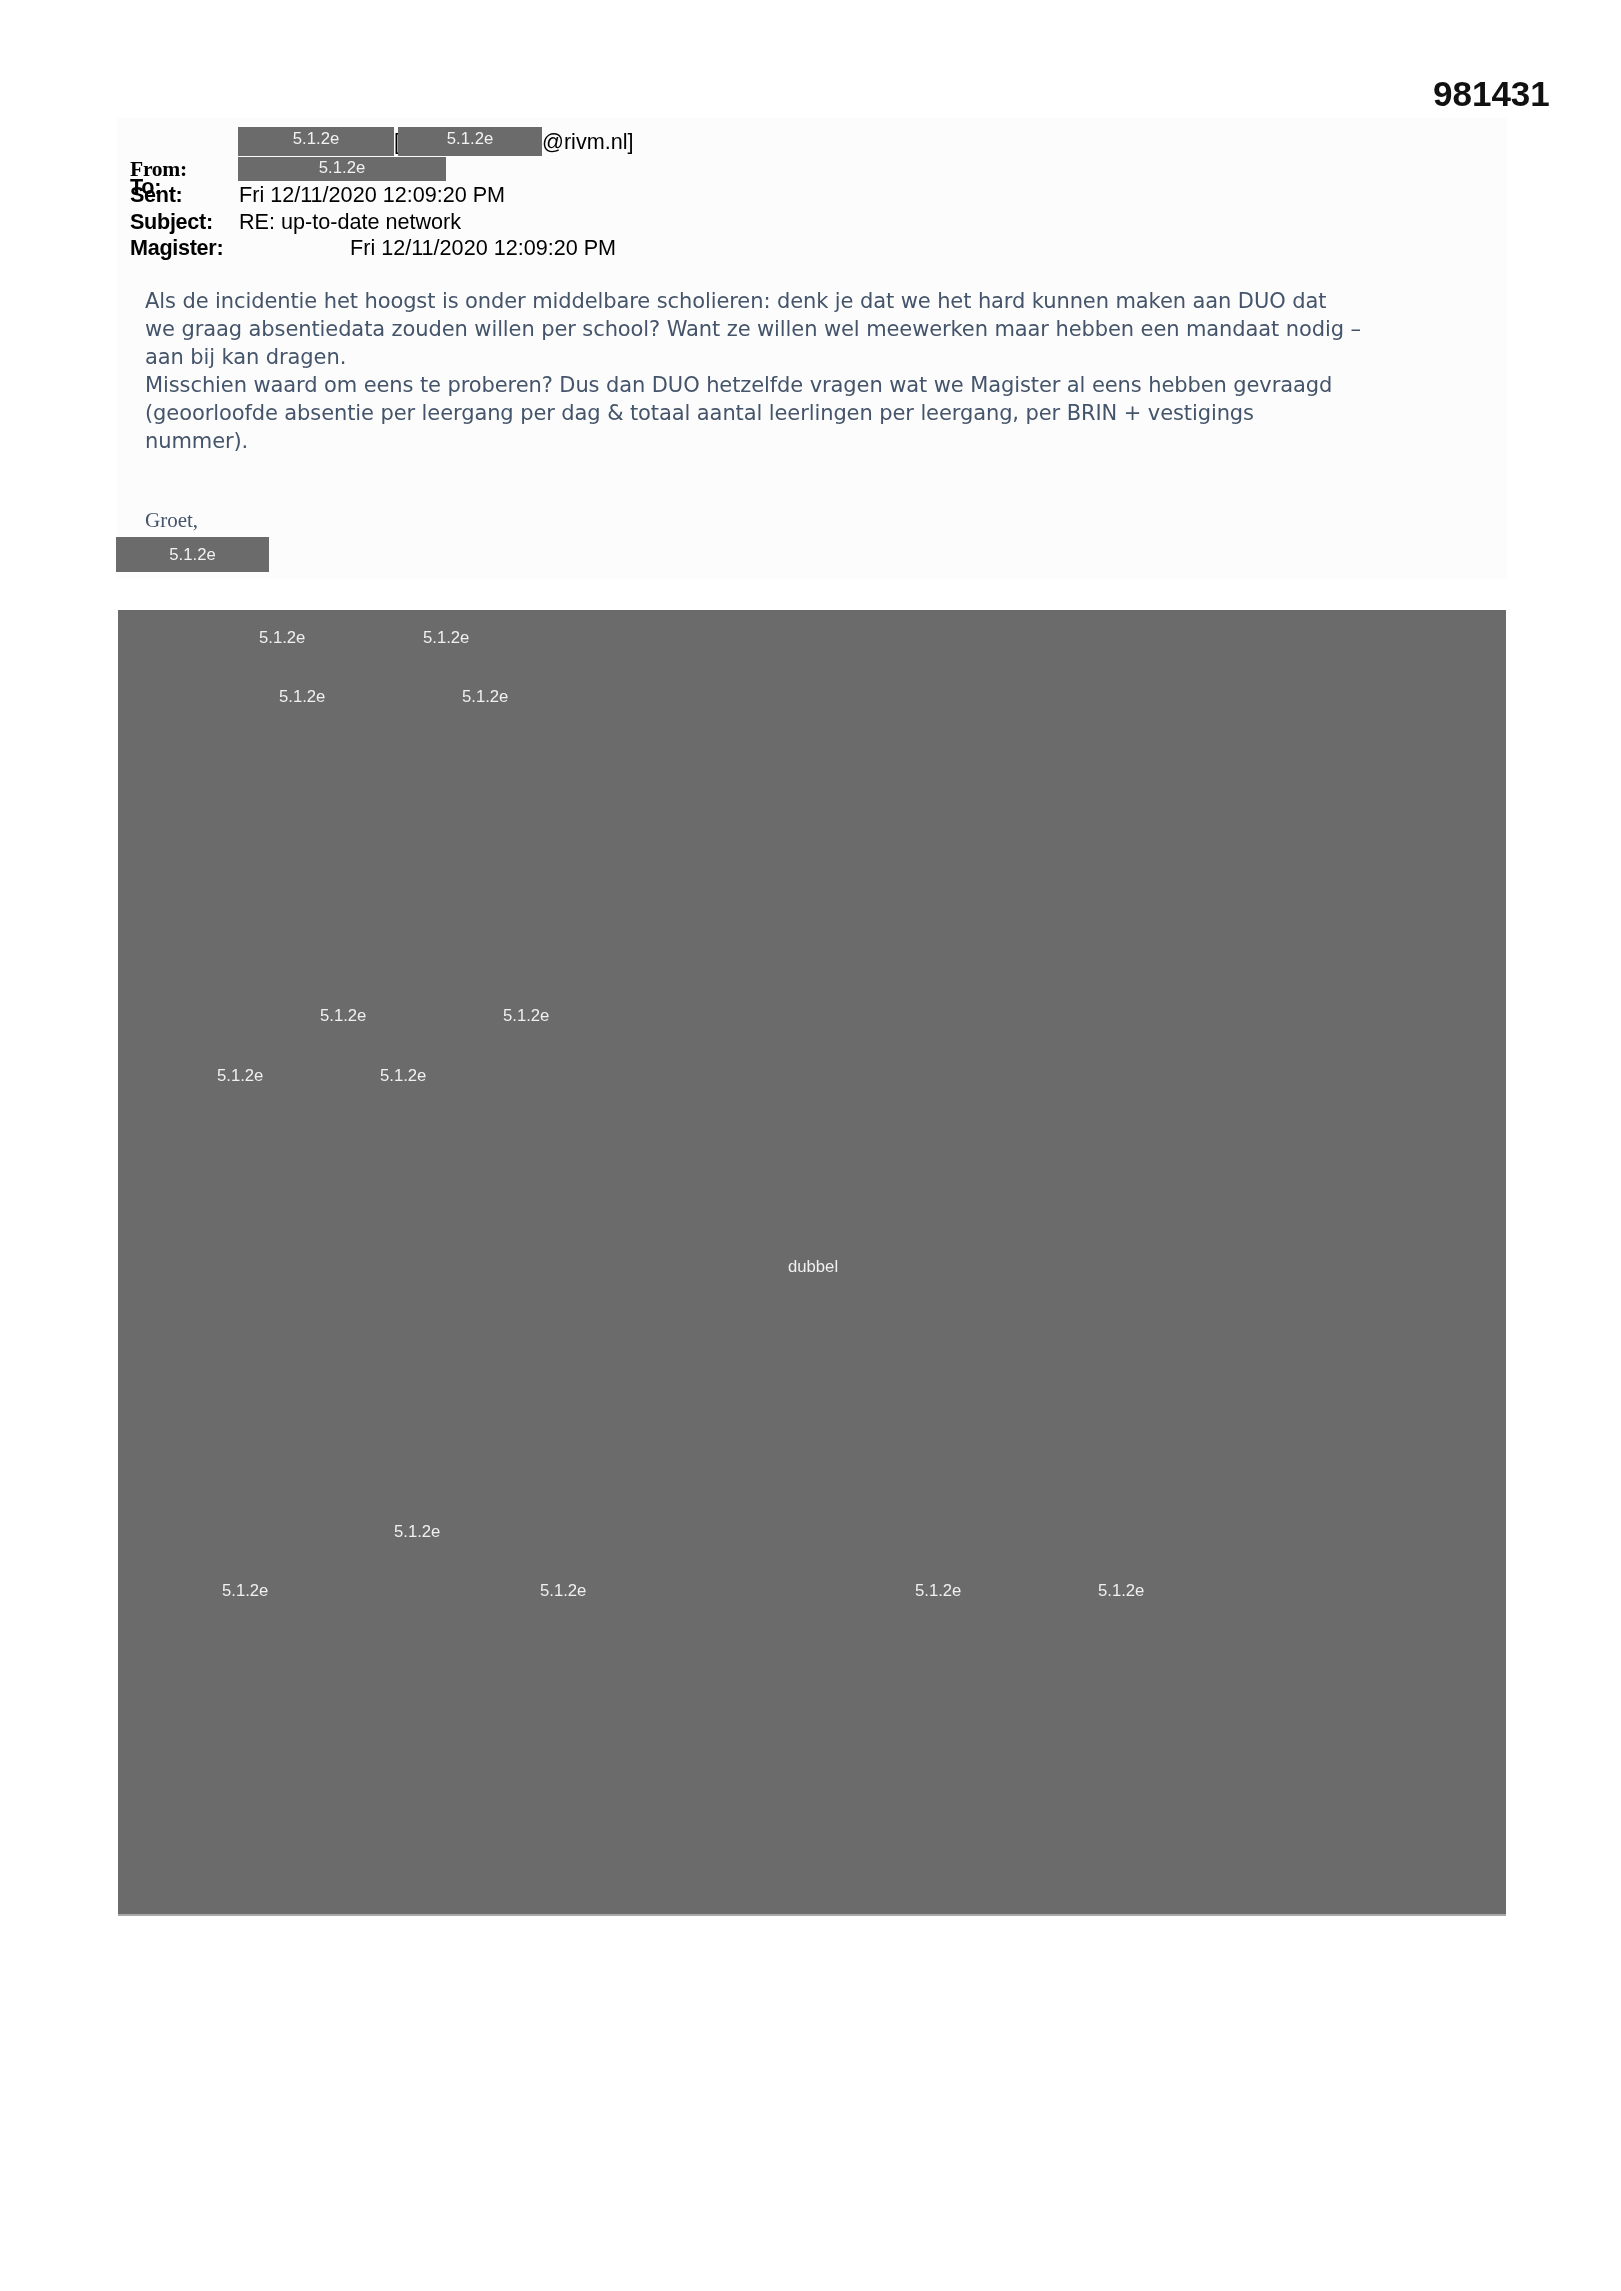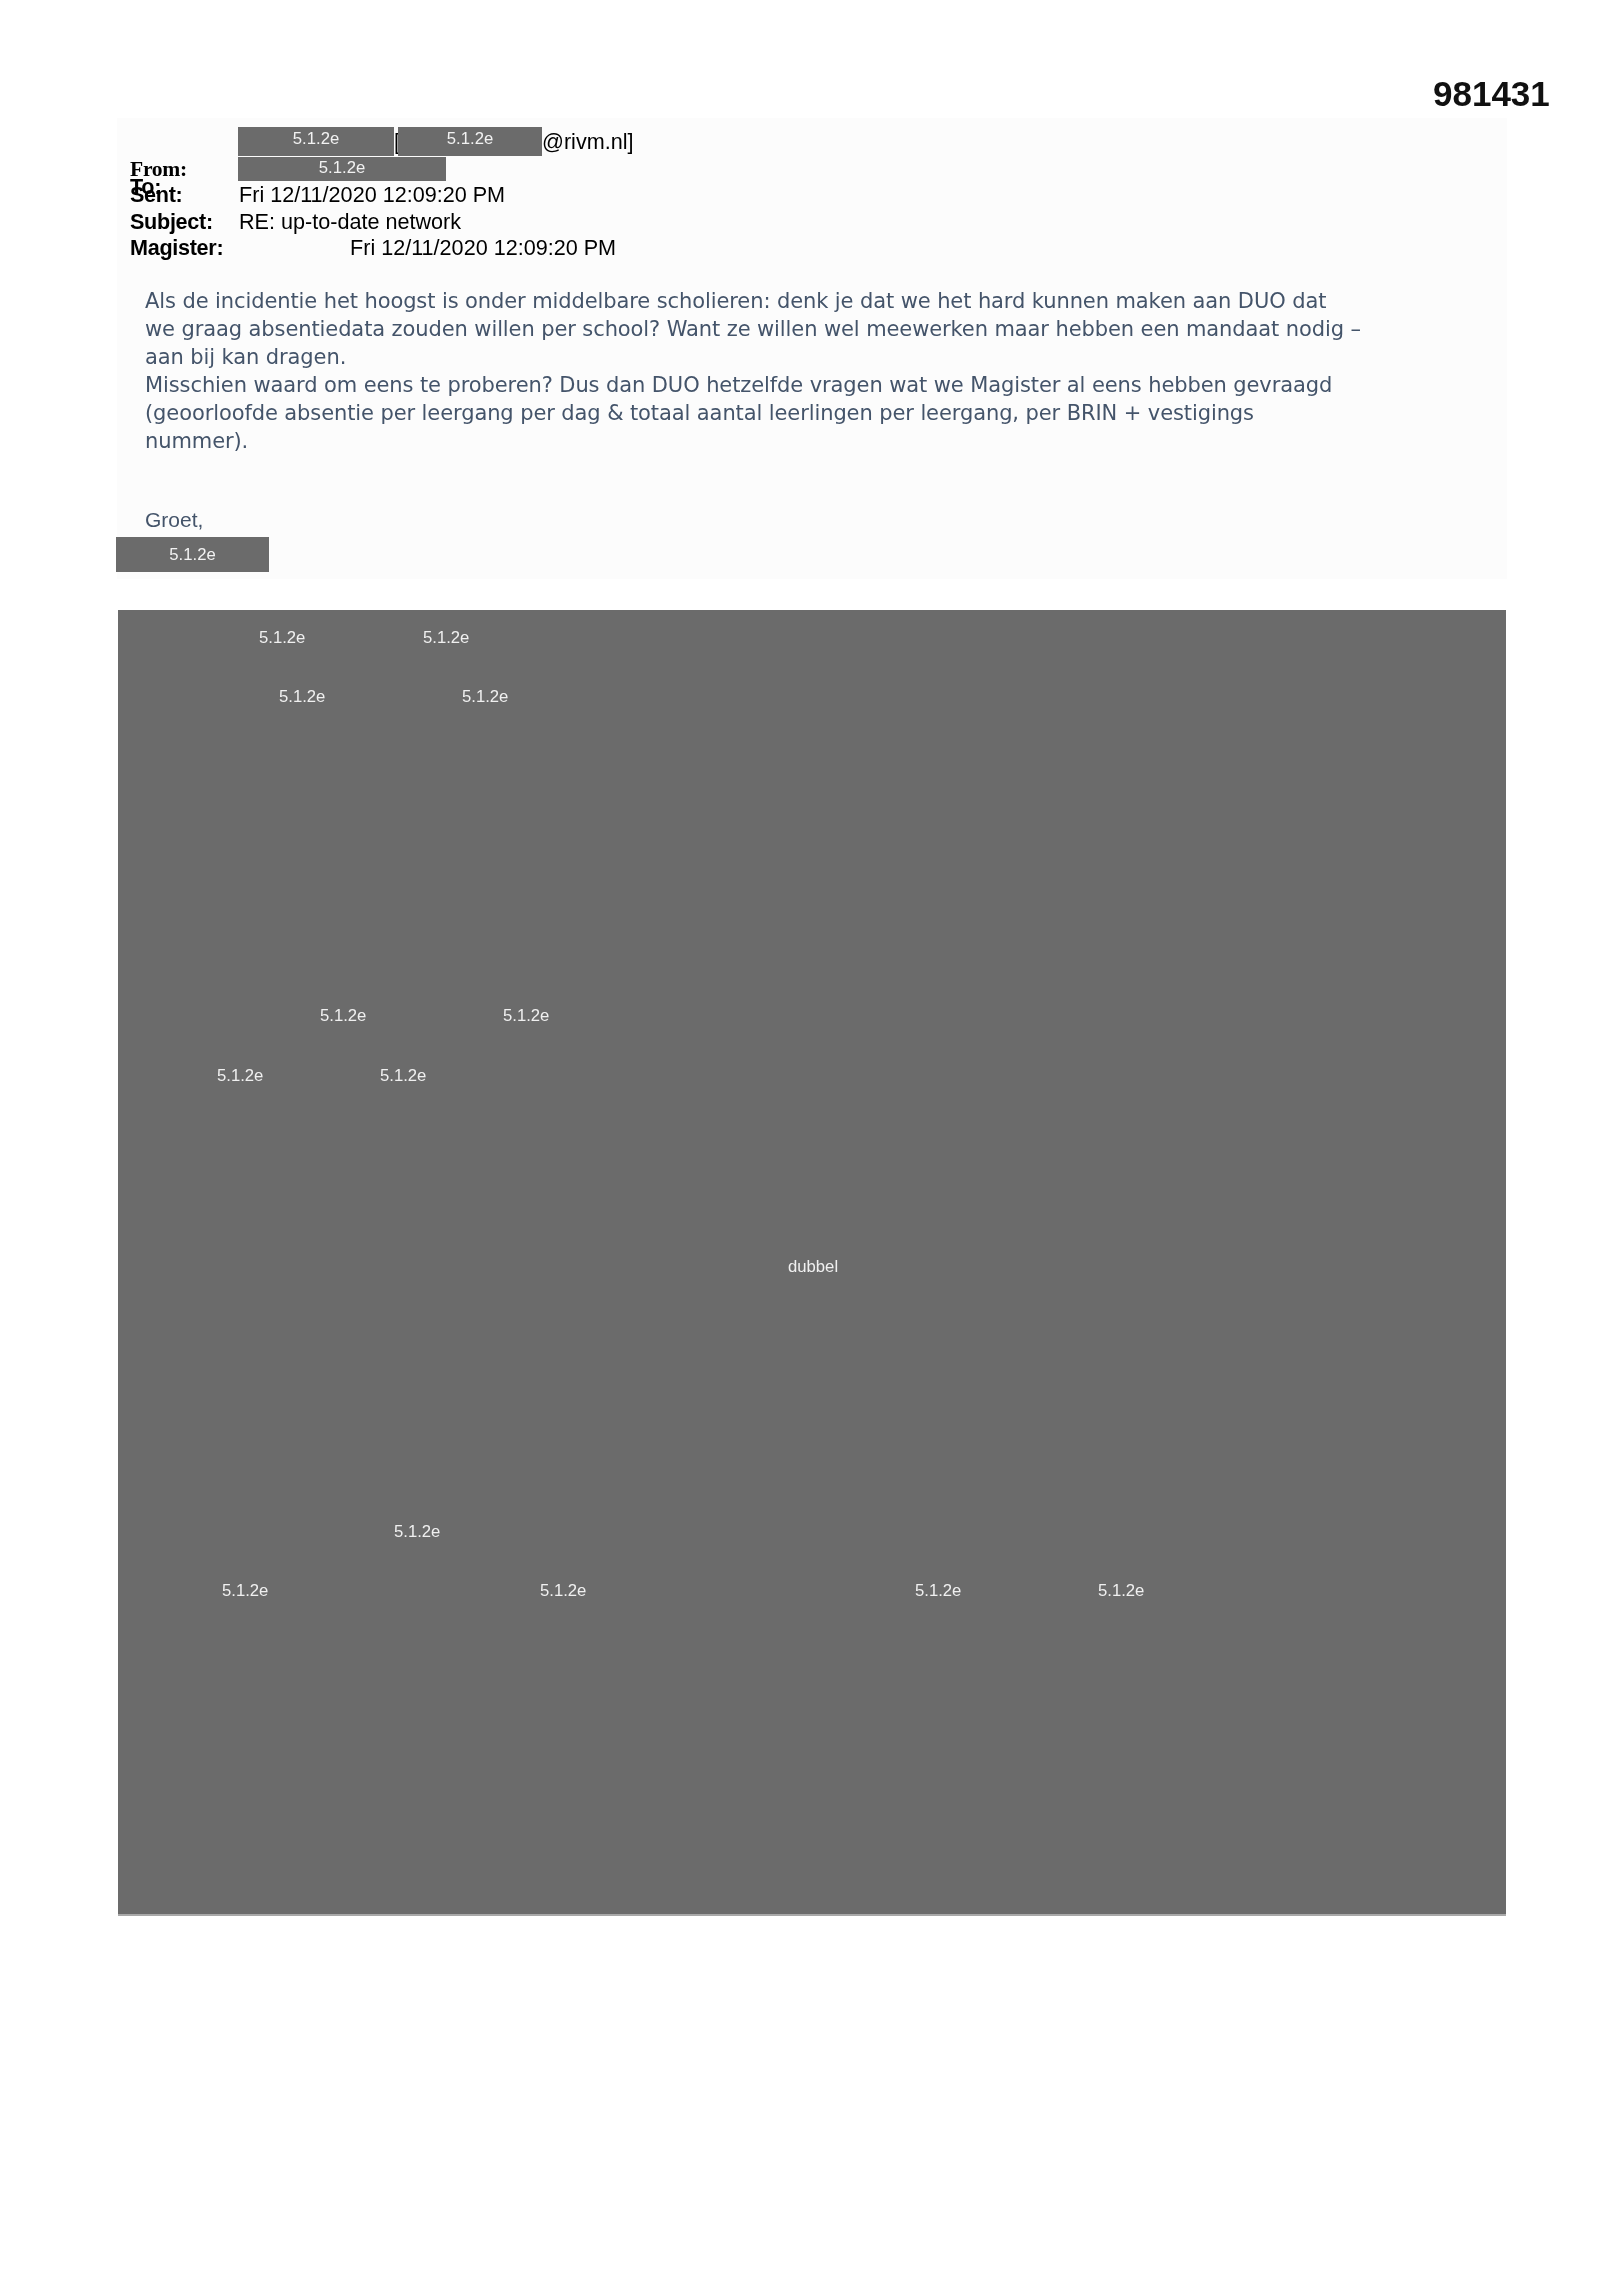--- a/index.html
+++ b/index.html
@@ -5,21 +5,21 @@
   html, body { margin: 0; padding: 0; background: #ffffff; }
   body { width: 1621px; height: 2292px; position: relative; overflow: hidden; }
   .docnum { position: absolute; left: 1433px; top: 74px; font-family: "Liberation Sans", sans-serif; font-size: 35px; color: #111; font-weight: bold; }
   .panel { position: absolute; left: 117px; top: 118px; width: 1390px; height: 461px; background: #fcfcfc; }
   .hdr { position: absolute; font-family: "Liberation Sans", sans-serif; font-size: 21.6px; color: #000; line-height: 26.5px; }
   .hdr-label { position: absolute; left: 130px; font-weight: bold; letter-spacing: -0.3px; }
   .hdr-value { position: absolute; }
   .redact { position: absolute; background: #6b6b6b; color: #f2f2f2; font-family: "Liberation Sans", sans-serif; font-size: 16.7px; text-align: center; }
   .body-text { position: absolute; left: 145px; top: 287px; width: 1353px; font-family: "DejaVu Sans", sans-serif; font-size: 21px; line-height: 28px; color: #44546a; letter-spacing: -0.1px; }
   .body-text p { margin: 0; }
-  .greeting { position: absolute; left: 145px; top: 508px; font-family: Liberation Sans, sans-serif; font-size: 21px; color: #44546a; }
+  .greeting { position: absolute; left: 145px; top: 508px; font-family: Liberation Serif, serif; font-size: 21px; color: #44546a; }
   .big-redact { position: absolute; left: 118px; top: 610px; width: 1388px; height: 1304px; background: #6b6b6b; border-bottom: 2px solid #a8a8a8; }
   .lbl { position: absolute; color: #f0f0f0; font-family: "Liberation Sans", sans-serif; font-size: 16.7px; white-space: nowrap; }
   .lbl.dub { font-family: Liberation Sans, sans-serif; font-size: 16.7px; }
 </style>
 </head>
 <body>
 
 <div class="docnum">981431</div>
 
 <div class="panel"></div>

